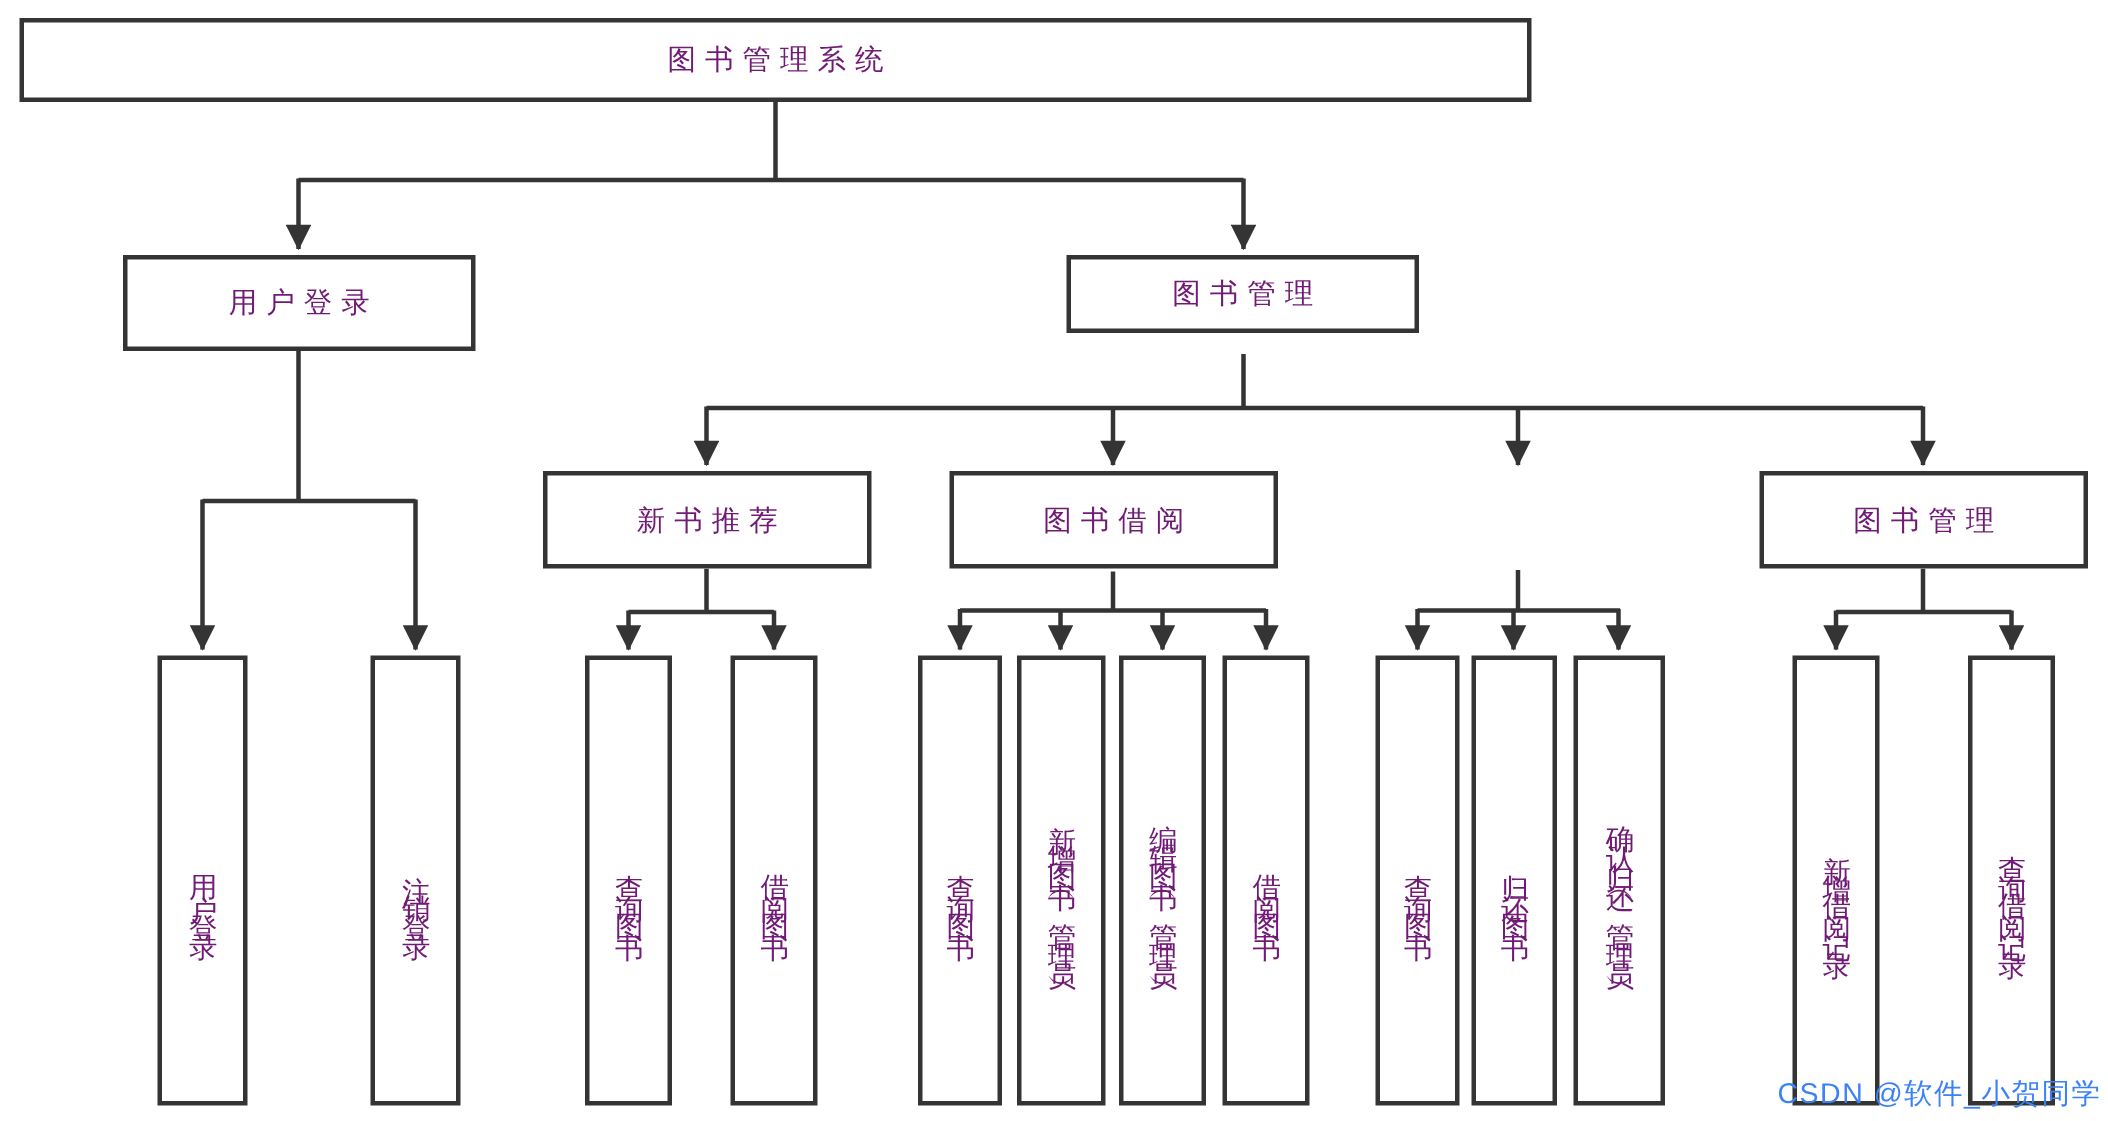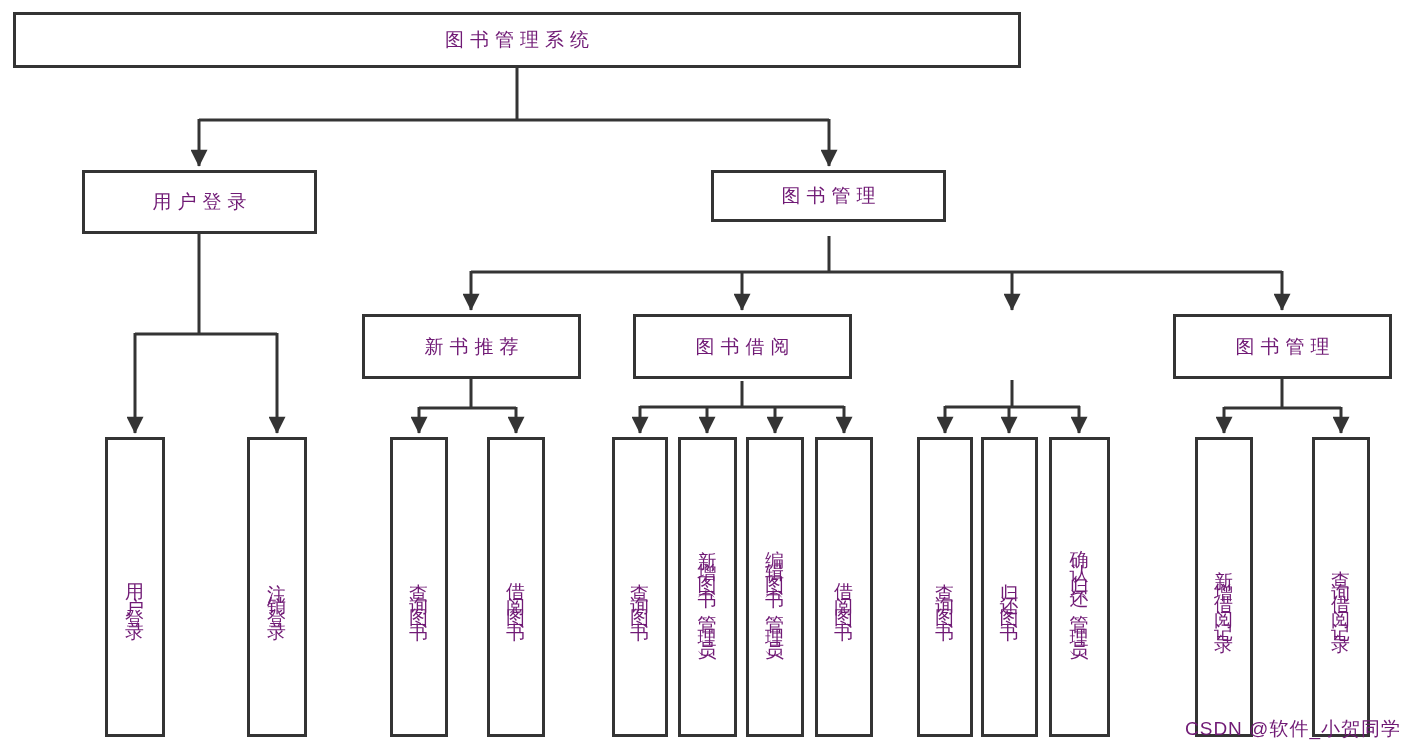--- a/index.html
+++ b/index.html
@@ -44,21 +44,21 @@
     font-size: 19px;
     letter-spacing: 13px;
     padding-top: 13px;
     line-height: 1;
   }
   .watermark {
     position: absolute;
     left: 1185px;
     top: 716px;
     font-size: 19px;
-    color: #701a75;
+    color: #3b82f6;
     letter-spacing: 1px;
     white-space: nowrap;
   }
 </style>
 </head>
 <body>
 
 <div class="stage">
 
   <svg class="connectors" viewBox="0 0 1405 747" xmlns="http://www.w3.org/2000/svg">

